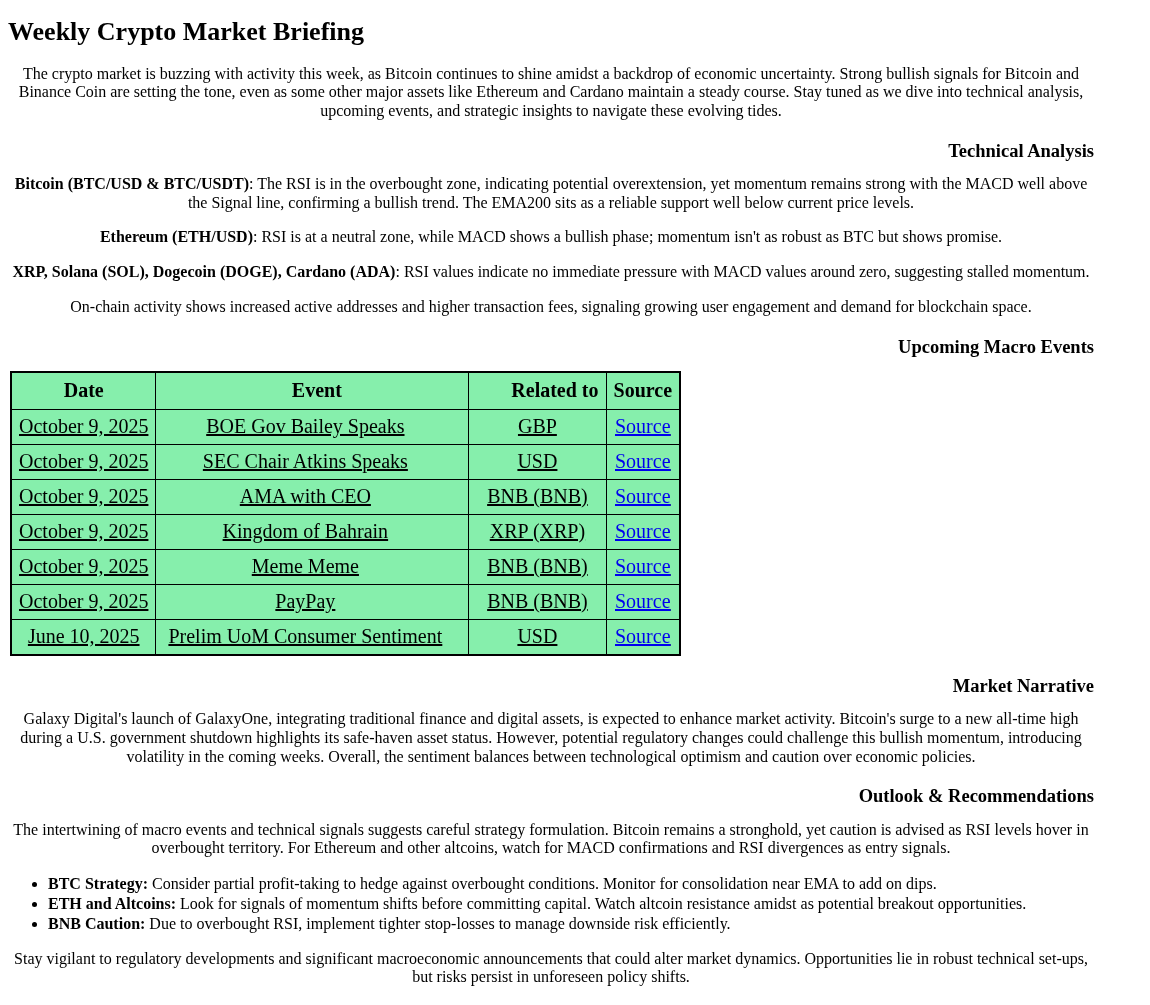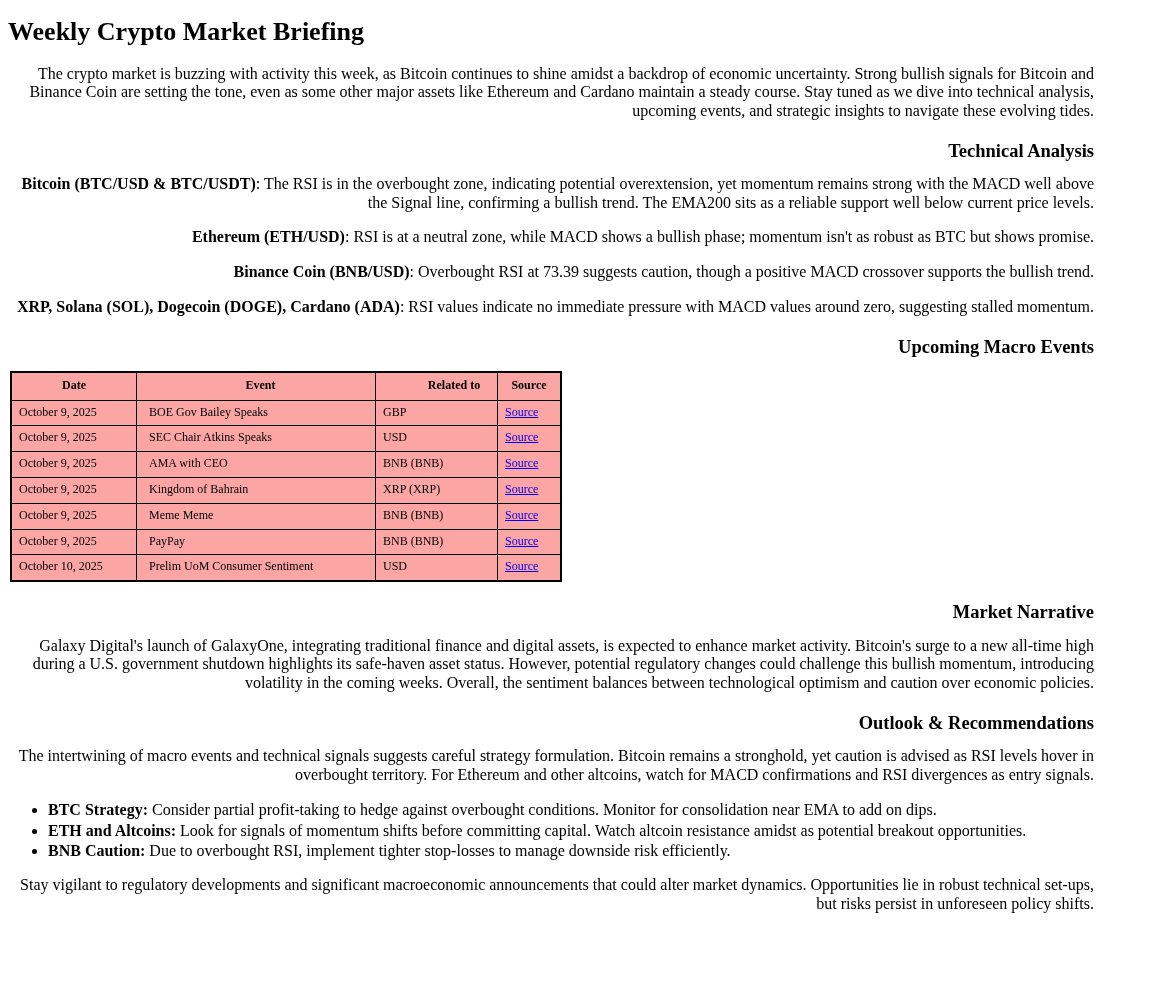--- a/index.html
+++ b/index.html
@@ -30,48 +30,49 @@
   }
   h2 {
     font-size: 18.5px;
     font-weight: bold;
     margin: 20px 0 13px 0;
     line-height: 1.15;
     text-align: right;
   }
   p {
     margin: 0 0 16px 0;
-    text-align: right;
+    text-align: center;
     line-height: 1.17;
   }
   b, strong { font-weight: bold; }
 
   table.events {
     border-collapse: collapse;
     border: 2px solid #000000;
     margin: 0 0 18px 2px;
-    font-size: 12px;
-    background: #fca5a5;
+    font-size: 20px;
+    background: #86efac;
   }
   table.events th,
   table.events td {
     border: 1px solid #000000;
     padding: 5px 7px 6px 7px;
     vertical-align: middle;
     line-height: 1.15;
     white-space: nowrap;
   }
   table.events th {
     text-align: center;
     font-weight: bold;
     padding-top: 6px;
     padding-bottom: 7px;
   }
   table.events td {
-    text-align: left;
+    text-align: center;
+    text-decoration: underline;
   }
   table.events td.col-event { padding-right: 26px; padding-left: 12px; }
   table.events th.col-date { min-width: 110px; }
   table.events th.col-event { min-width: 215px; padding-left: 16px; }
   table.events th.col-related { min-width: 72px; padding-left: 42px; }
   table.events th.col-source { min-width: 48px; }
 
   a.source-link {
     color: #0000ee;
     text-decoration: underline;
@@ -99,28 +100,26 @@
   <h2>Technical Analysis</h2>
 
   <p>
     <b>Bitcoin (BTC/USD &amp; BTC/USDT)</b><span>: </span><span>The RSI is in the overbought zone, indicating potential overextension, yet momentum remains strong with the MACD well above the Signal line, confirming a bullish trend. The EMA200 sits as a reliable support well below current price levels.</span>
   </p>
 
   <p>
     <b>Ethereum (ETH/USD)</b><span>: </span><span>RSI is at a neutral zone, while MACD shows a bullish phase; momentum isn't as robust as BTC but shows promise.</span>
   </p>
 
-  <p>
-    <b>Binance Coin (BNB/USD)</b><span>: </span><span>Overbought RSI at 73.39 suggests caution, though a positive MACD crossover supports the bullish trend.</span>
-  </p>
 
   <p>
     <b>XRP, Solana (SOL), Dogecoin (DOGE), Cardano (ADA)</b><span>: </span><span>RSI values indicate no immediate pressure with MACD values around zero, suggesting stalled momentum.</span>
   </p>
 
+  <p>On-chain activity shows increased active addresses and higher transaction fees, signaling growing user engagement and demand for blockchain space.</p>
 
   <h2>Upcoming Macro Events</h2>
 
   <table class="events">
     <thead>
       <tr>
         <th class="col-date">Date</th>
         <th class="col-event">Event</th>
         <th class="col-related">Related to</th>
         <th class="col-source">Source</th>
@@ -157,21 +156,21 @@
         <td class="col-related">BNB (BNB)</td>
         <td class="col-source"><a class="source-link" href="#">Source</a></td>
       </tr>
       <tr>
         <td class="col-date">October 9, 2025</td>
         <td class="col-event">PayPay</td>
         <td class="col-related">BNB (BNB)</td>
         <td class="col-source"><a class="source-link" href="#">Source</a></td>
       </tr>
       <tr>
-        <td class="col-date">October 10, 2025</td>
+        <td class="col-date">June 10, 2025</td>
         <td class="col-event">Prelim UoM Consumer Sentiment</td>
         <td class="col-related">USD</td>
         <td class="col-source"><a class="source-link" href="#">Source</a></td>
       </tr>
     </tbody>
   </table>
 
   <h2>Market Narrative</h2>
 
   <p>Galaxy Digital's launch of GalaxyOne, integrating traditional finance and digital assets, is expected to enhance market activity. Bitcoin's surge to a new all-time high during a U.S. government shutdown highlights its safe-haven asset status. However, potential regulatory changes could challenge this bullish momentum, introducing volatility in the coming weeks. Overall, the sentiment balances between technological optimism and caution over economic policies.</p>

